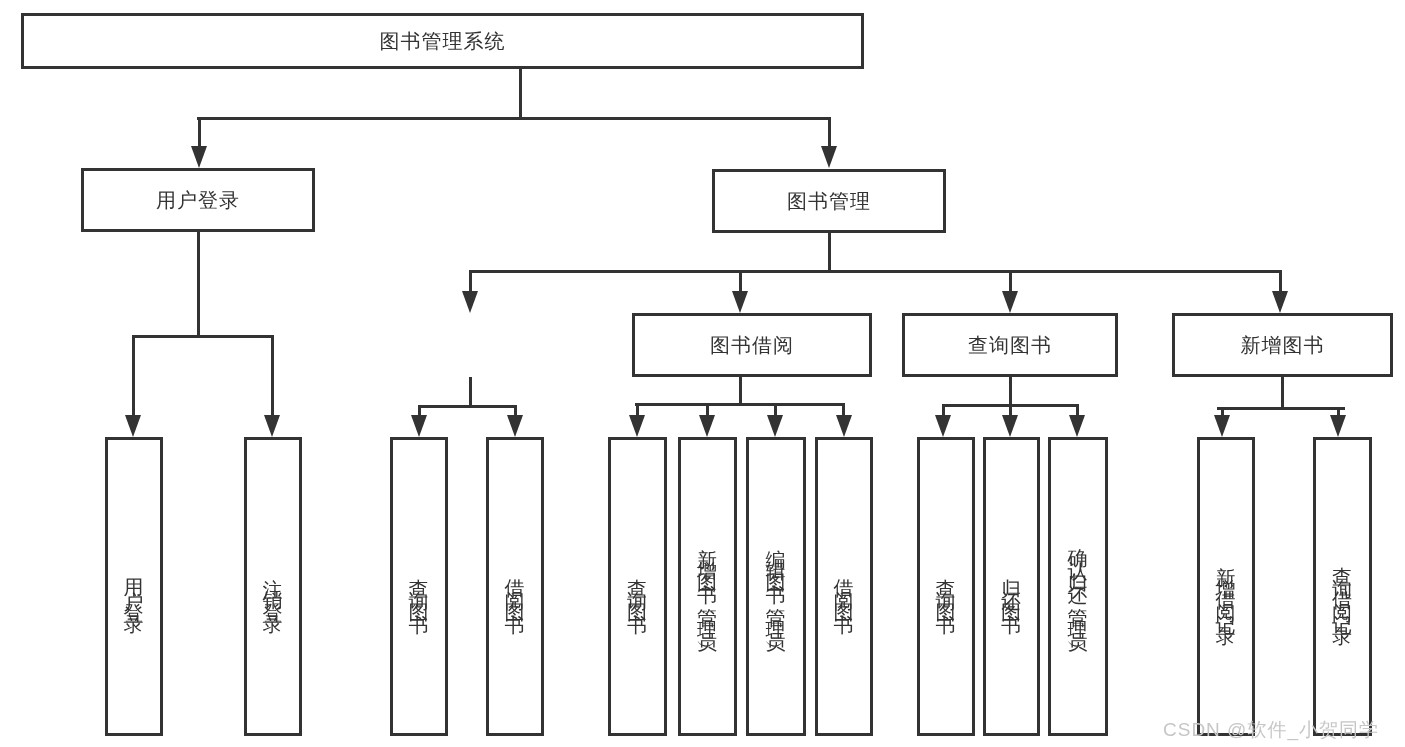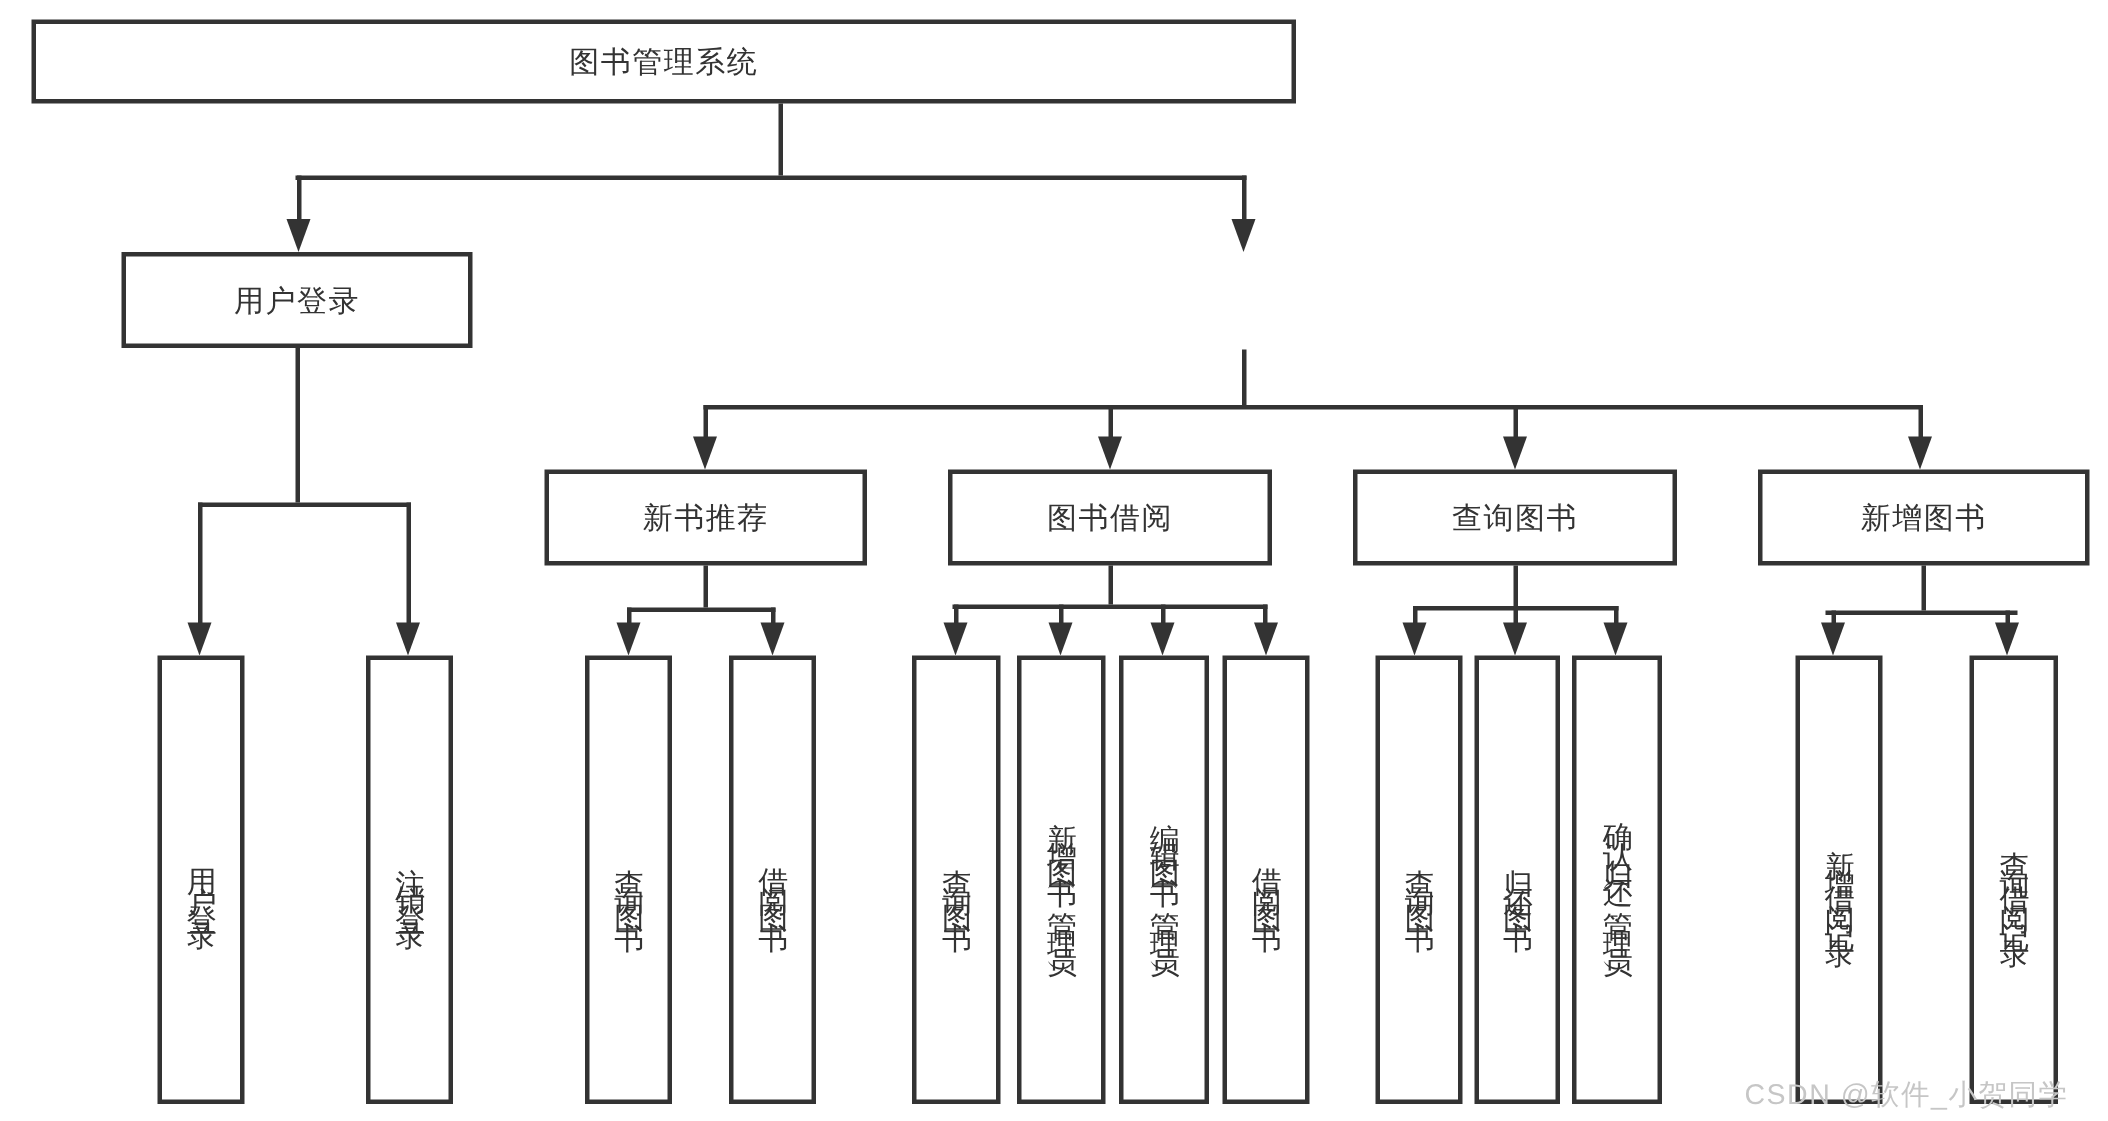--- a/index.html
+++ b/index.html
@@ -47,41 +47,41 @@
   <div class="node" style="left:21px;top:13px;width:843px;height:56px">图书管理系统</div>
 
   <div class="line" style="left:519px;top:69px;width:3px;height:48px"></div>
   <div class="line" style="left:197px;top:117px;width:634px;height:3px"></div>
   <div class="line" style="left:198px;top:117px;width:3px;height:31px"></div>
   <div class="arrow" style="left:191px;top:146px"></div>
   <div class="line" style="left:828px;top:117px;width:3px;height:31px"></div>
   <div class="arrow" style="left:821px;top:146px"></div>
 
   <div class="node" style="left:81px;top:168px;width:234px;height:64px">用户登录</div>
+  <div class="node" style="left:712px;top:169px;width:234px;height:64px">图书管理</div>
 
   <div class="line" style="left:197px;top:232px;width:3px;height:103px"></div>
   <div class="line" style="left:132px;top:335px;width:142px;height:3px"></div>
   <div class="line" style="left:132px;top:335px;width:3px;height:82px"></div>
   <div class="arrow" style="left:125px;top:415px"></div>
   <div class="line" style="left:271px;top:335px;width:3px;height:82px"></div>
   <div class="arrow" style="left:264px;top:415px"></div>
 
   <div class="line" style="left:828px;top:233px;width:3px;height:37px"></div>
   <div class="line" style="left:469px;top:270px;width:813px;height:3px"></div>
   <div class="line" style="left:469px;top:270px;width:3px;height:23px"></div>
   <div class="arrow" style="left:462px;top:291px"></div>
   <div class="line" style="left:739px;top:270px;width:3px;height:23px"></div>
   <div class="arrow" style="left:732px;top:291px"></div>
   <div class="line" style="left:1009px;top:270px;width:3px;height:23px"></div>
   <div class="arrow" style="left:1002px;top:291px"></div>
   <div class="line" style="left:1279px;top:270px;width:3px;height:23px"></div>
   <div class="arrow" style="left:1272px;top:291px"></div>
 
-  <div class="node" style="left:363px;top:313px;width:215px;height:64px">新书推荐</div>
-  <div class="node" style="left:632px;top:313px;width:216px;height:64px">图书借阅</div>
+  <div class="node" style="left:632px;top:313px;width:240px;height:64px">图书借阅</div>
   <div class="node" style="left:902px;top:313px;width:216px;height:64px">查询图书</div>
   <div class="node" style="left:1172px;top:313px;width:221px;height:64px">新增图书</div>
 
   <div class="line" style="left:469px;top:377px;width:3px;height:28px"></div>
   <div class="line" style="left:418px;top:405px;width:99px;height:3px"></div>
   <div class="line" style="left:418px;top:405px;width:3px;height:12px"></div>
   <div class="arrow" style="left:411px;top:415px"></div>
   <div class="line" style="left:514px;top:405px;width:3px;height:12px"></div>
   <div class="arrow" style="left:507px;top:415px"></div>
 

